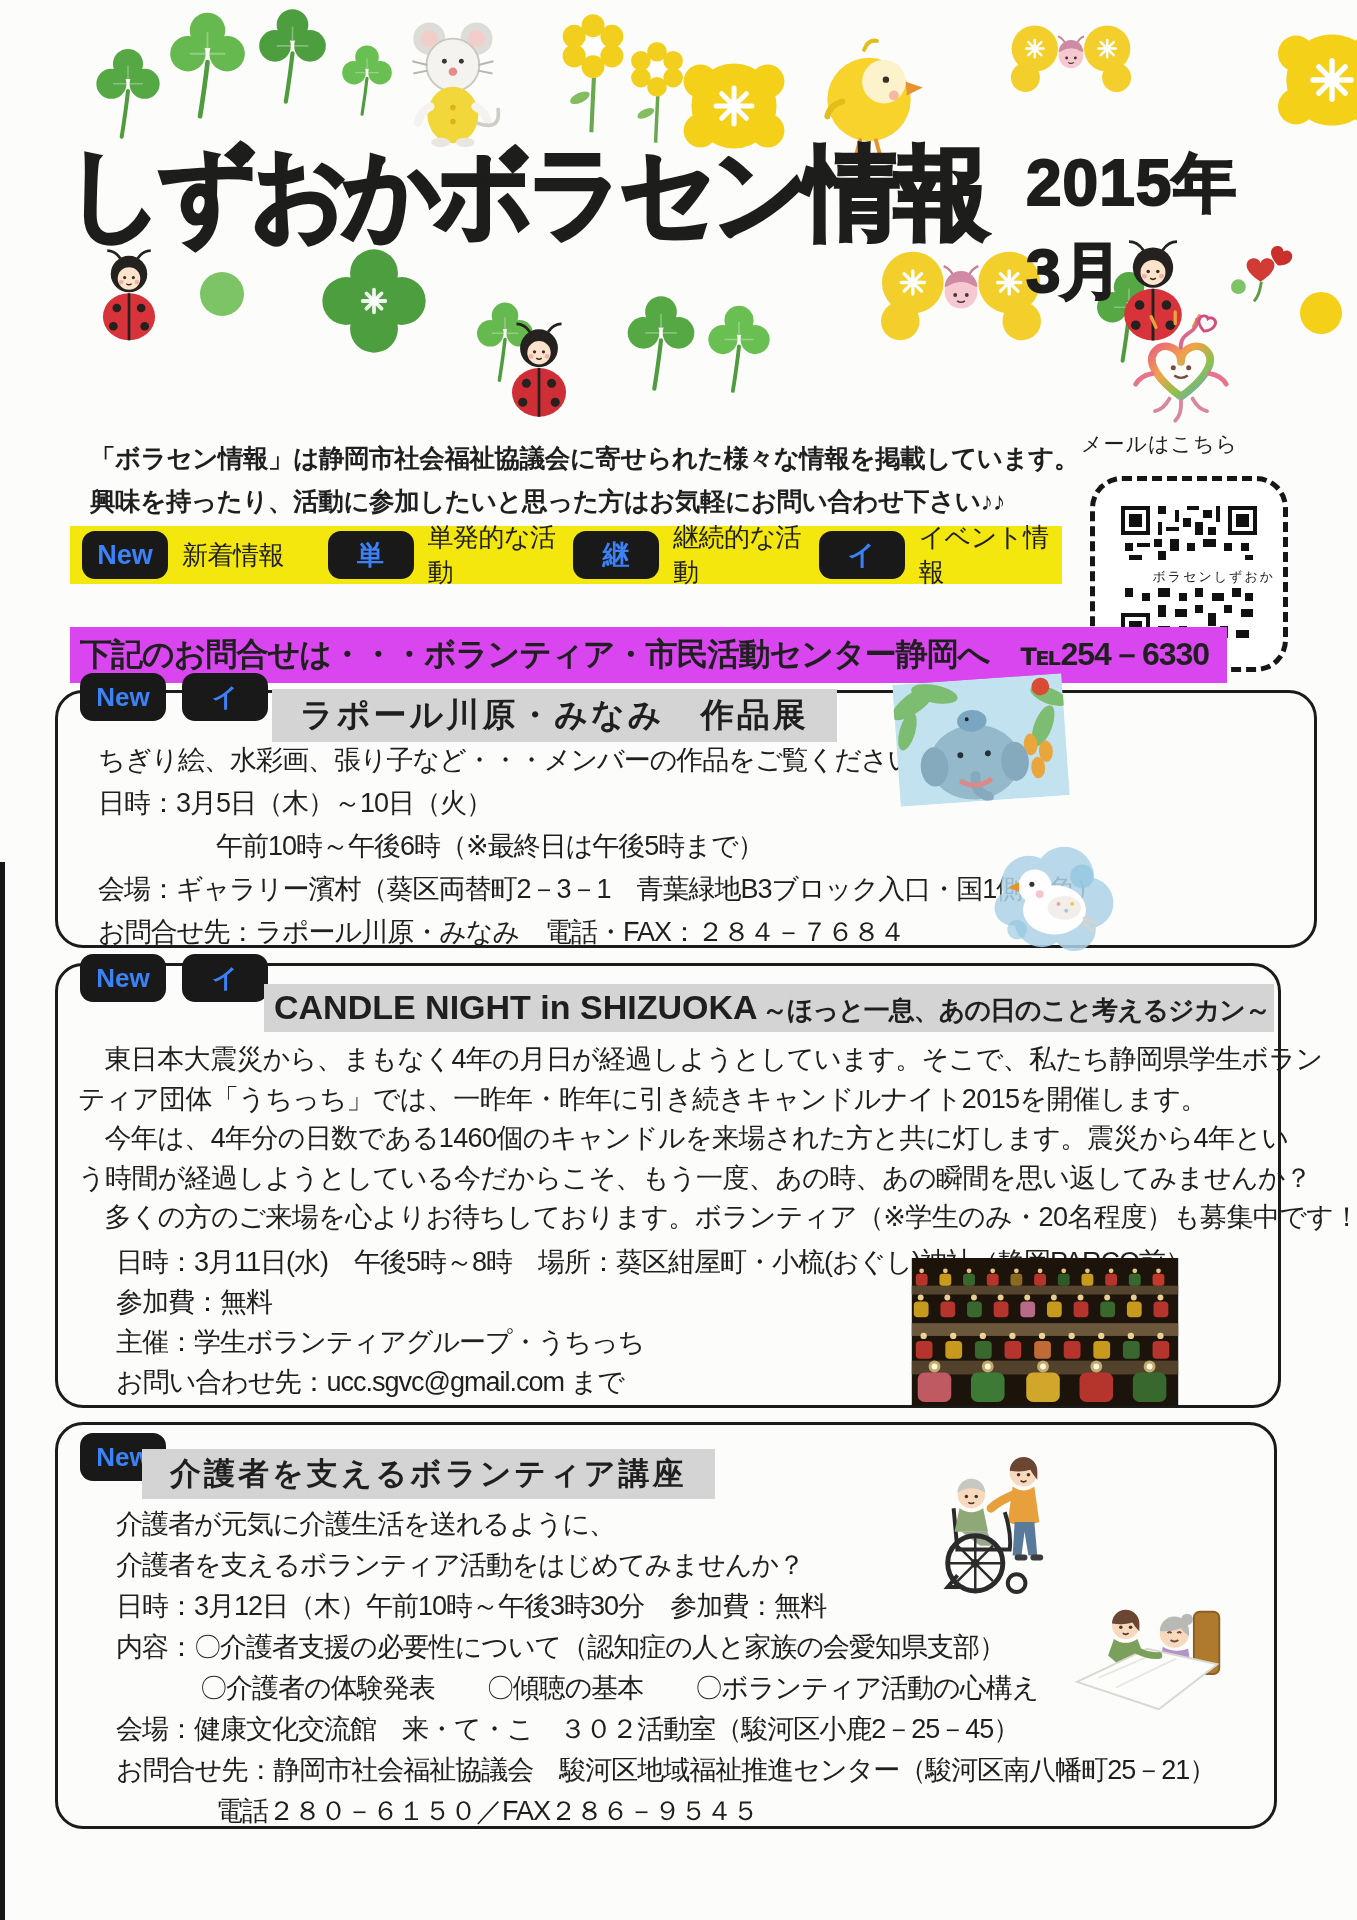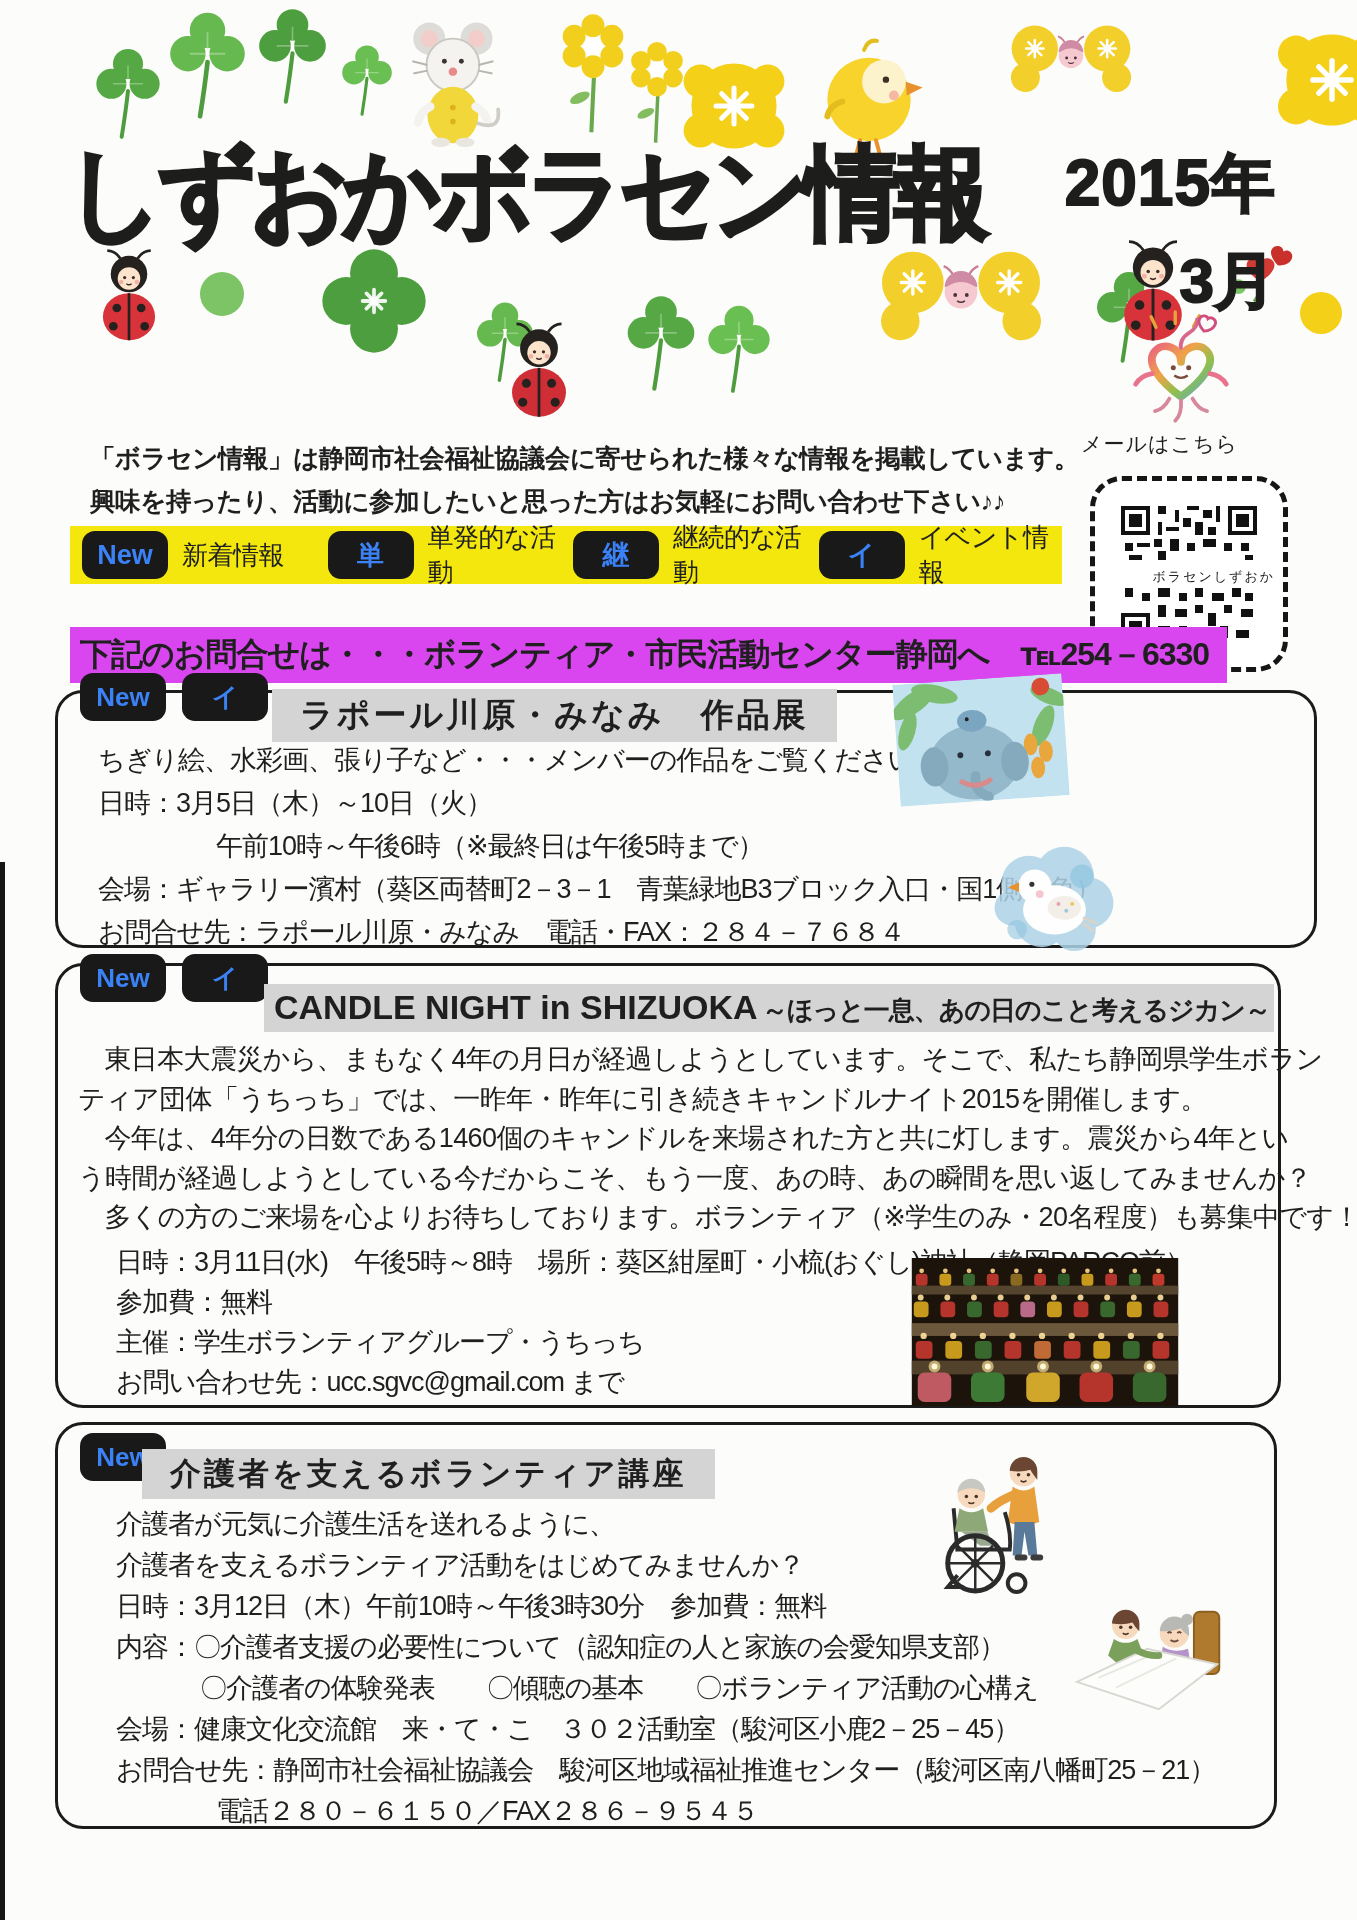--- a/index.html
+++ b/index.html
@@ -5,23 +5,23 @@
 *{margin:0;padding:0;box-sizing:border-box}
 html,body{background:#9a9a9a}
 .page{position:relative;width:1357px;height:1920px;margin:0 auto;background:#fcfcfa;
   font-family:"Liberation Sans","DejaVu Sans",sans-serif;color:#1f1f1f;overflow:hidden}
 .deco{position:absolute}
 .scan-edge{position:absolute;left:0;top:862px;width:5px;height:1058px;background:#161616}
 
 
 .title{position:absolute;left:66px;top:130px;font-size:96px;font-weight:900;letter-spacing:-6px;
   color:#1d1d1b;-webkit-text-stroke:3px #1d1d1b;white-space:nowrap;transform:scaleY(1.06)}
-.date{position:absolute;left:1026px;top:140px;width:250px;text-align:right;font-weight:900;color:#1d1d1b}
+.date{position:absolute;left:1026px;top:140px;width:250px;text-align:left;font-weight:900;color:#1d1d1b}
 .date .y{font-size:64px;-webkit-text-stroke:2px #1d1d1b;letter-spacing:1px}
-.date .m{font-size:62px;-webkit-text-stroke:2px #1d1d1b;margin-top:12px}
+.date .m{font-size:62px;-webkit-text-stroke:2px #1d1d1b;margin-top:2px}
 .intro{position:absolute;left:90px;top:437px;font-size:25.5px;font-weight:600;letter-spacing:-.4px;line-height:43px;white-space:nowrap}
 .mail-label{position:absolute;left:1081px;top:430px;font-size:21px;font-weight:400;letter-spacing:1px}
 
 
 .qr{position:absolute;left:1090px;top:476px;width:198px;height:196px;border:5px dashed #161616;
   border-radius:32px;background:#fff;padding:12px 26px}
 .qr svg{width:100%;height:100%}
 .qr-caption{position:absolute;left:8px;right:8px;top:46%;background:#fff;font-size:13px;font-weight:500;
   text-align:right;letter-spacing:2px;padding:1px 0;color:#222}
 

